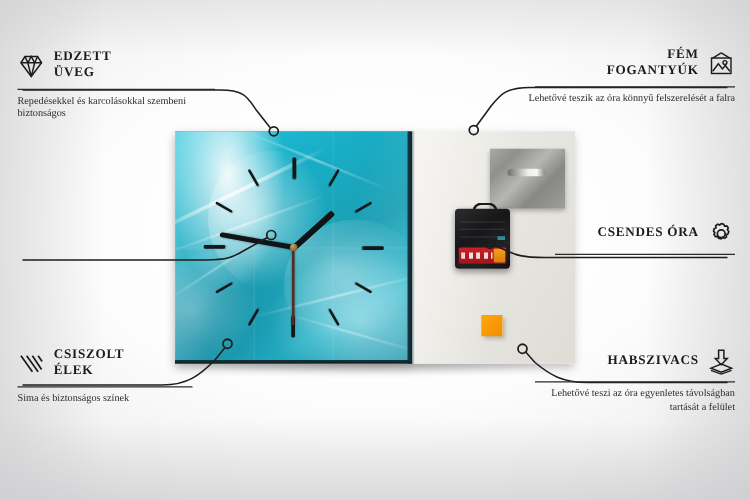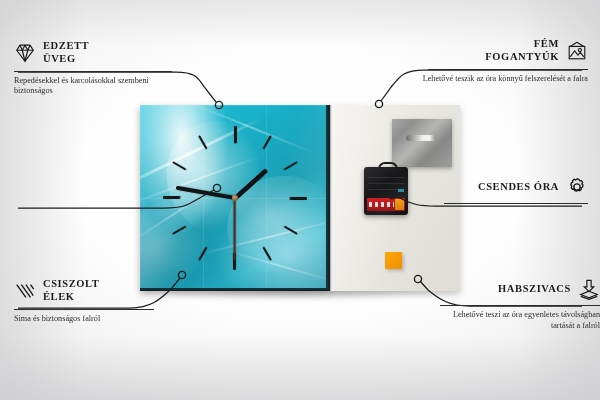--- a/index.html
+++ b/index.html
@@ -128,21 +128,21 @@
   #c1{left:14px;top:40px;width:164px;}
   #c1 .rule{width:158px;}
   #c2{left:14px;top:176px;width:152px;}
   #c2 .rule{width:146px;}
   #c3{left:14px;top:278px;width:146px;}
   #c3 .rule{width:140px;}
   #c4{right:12px;top:38px;width:166px;}
   #c4 .rule{width:160px;margin-left:auto;}
   #c5{right:12px;top:176px;width:150px;}
   #c5 .rule{width:144px;margin-left:auto;}
-  #c6{right:0;top:278px;width:166px;}
+  #c6{right:12px;top:278px;width:166px;}
   #c6 .rule{width:160px;margin-left:auto;}
 
   #leaders{position:absolute;inset:0;pointer-events:none;}
 </style>
 </head>
 <body>
 
 <div id="stage">
 
   <div id="prodShadow"></div>
@@ -279,21 +279,21 @@
             <path d="M13 5 L21 17"></path>
             <path d="M18 5 L21.5 10"></path>
         </svg>
       </span>
       <div class="co-title">
         <div>CSISZOLT</div>
         <div>ÉLEK</div>
       </div>
     </div>
     <div class="rule"></div>
-    <div class="co-desc">Sima és biztonságos falról</div>
+    <div class="co-desc">Sima és biztonságos színek</div>
   </div>
 
   <div class="callout right" id="c4">
     <div class="co-head">
       <div class="co-title" style="flex:1">
         <div>FÉM</div>
         <div>FOGANTYÚK</div>
       </div>
       <span class="ico">
         <svg viewBox="0 0 24 24" fill="none" stroke="#1b1b1b" stroke-width="1.25">
@@ -330,16 +330,16 @@
       </div>
       <span class="ico">
         <svg viewBox="0 0 24 24" fill="none" stroke="#1b1b1b" stroke-width="1.3">
           <path d="M9.7 2.5 h4.6 v7.2 h2.9 L12 15 L6.8 9.7 h2.9 z"></path>
           <path d="M12 14.4 L21 18 L12 21.6 L3 18 Z"></path>
           <path d="M3 20 L12 23.2 L21 20"></path>
         </svg>
       </span>
     </div>
     <div class="rule"></div>
-    <div class="co-desc">Lehetővé teszi az óra egyenletes távolságban tartását a falról</div>
+    <div class="co-desc">Lehetővé teszi az óra egyenletes távolságban tartását a felület</div>
   </div>
 
 </div>
 
 </body></html>

